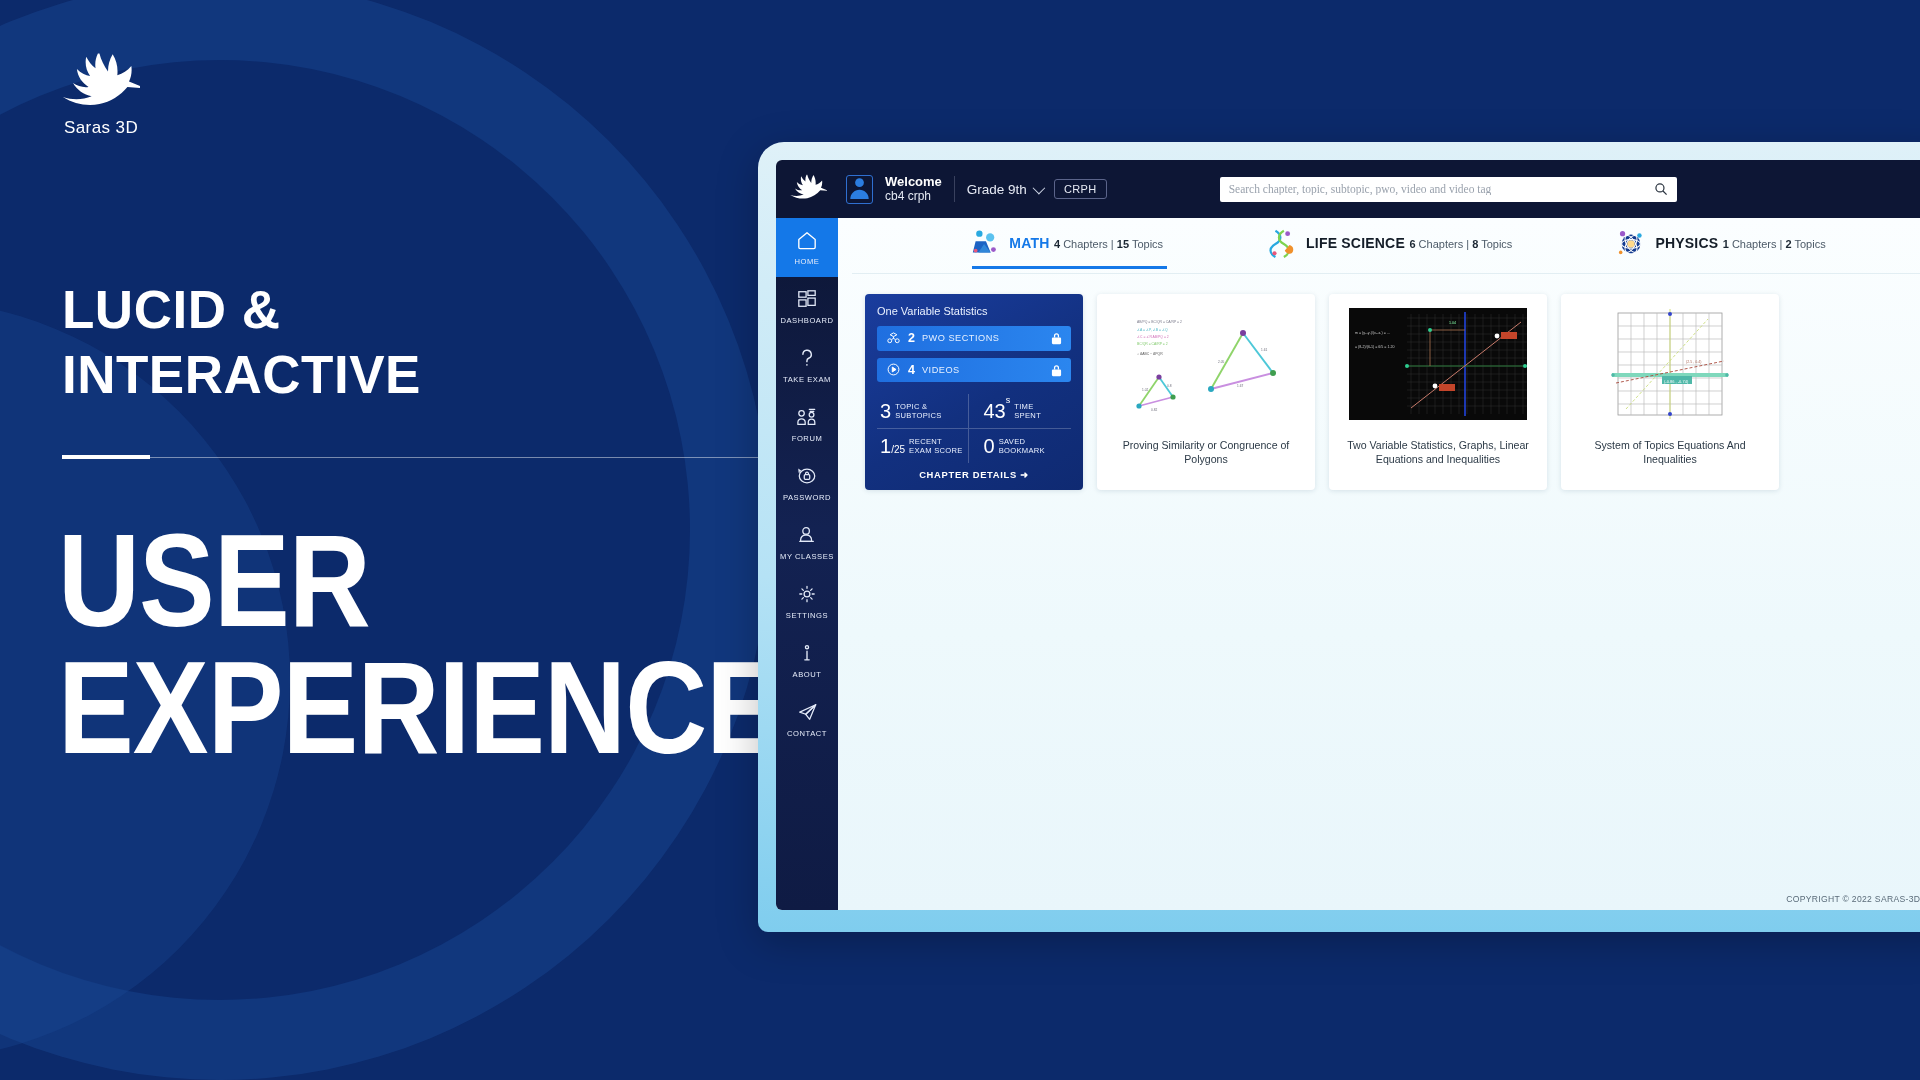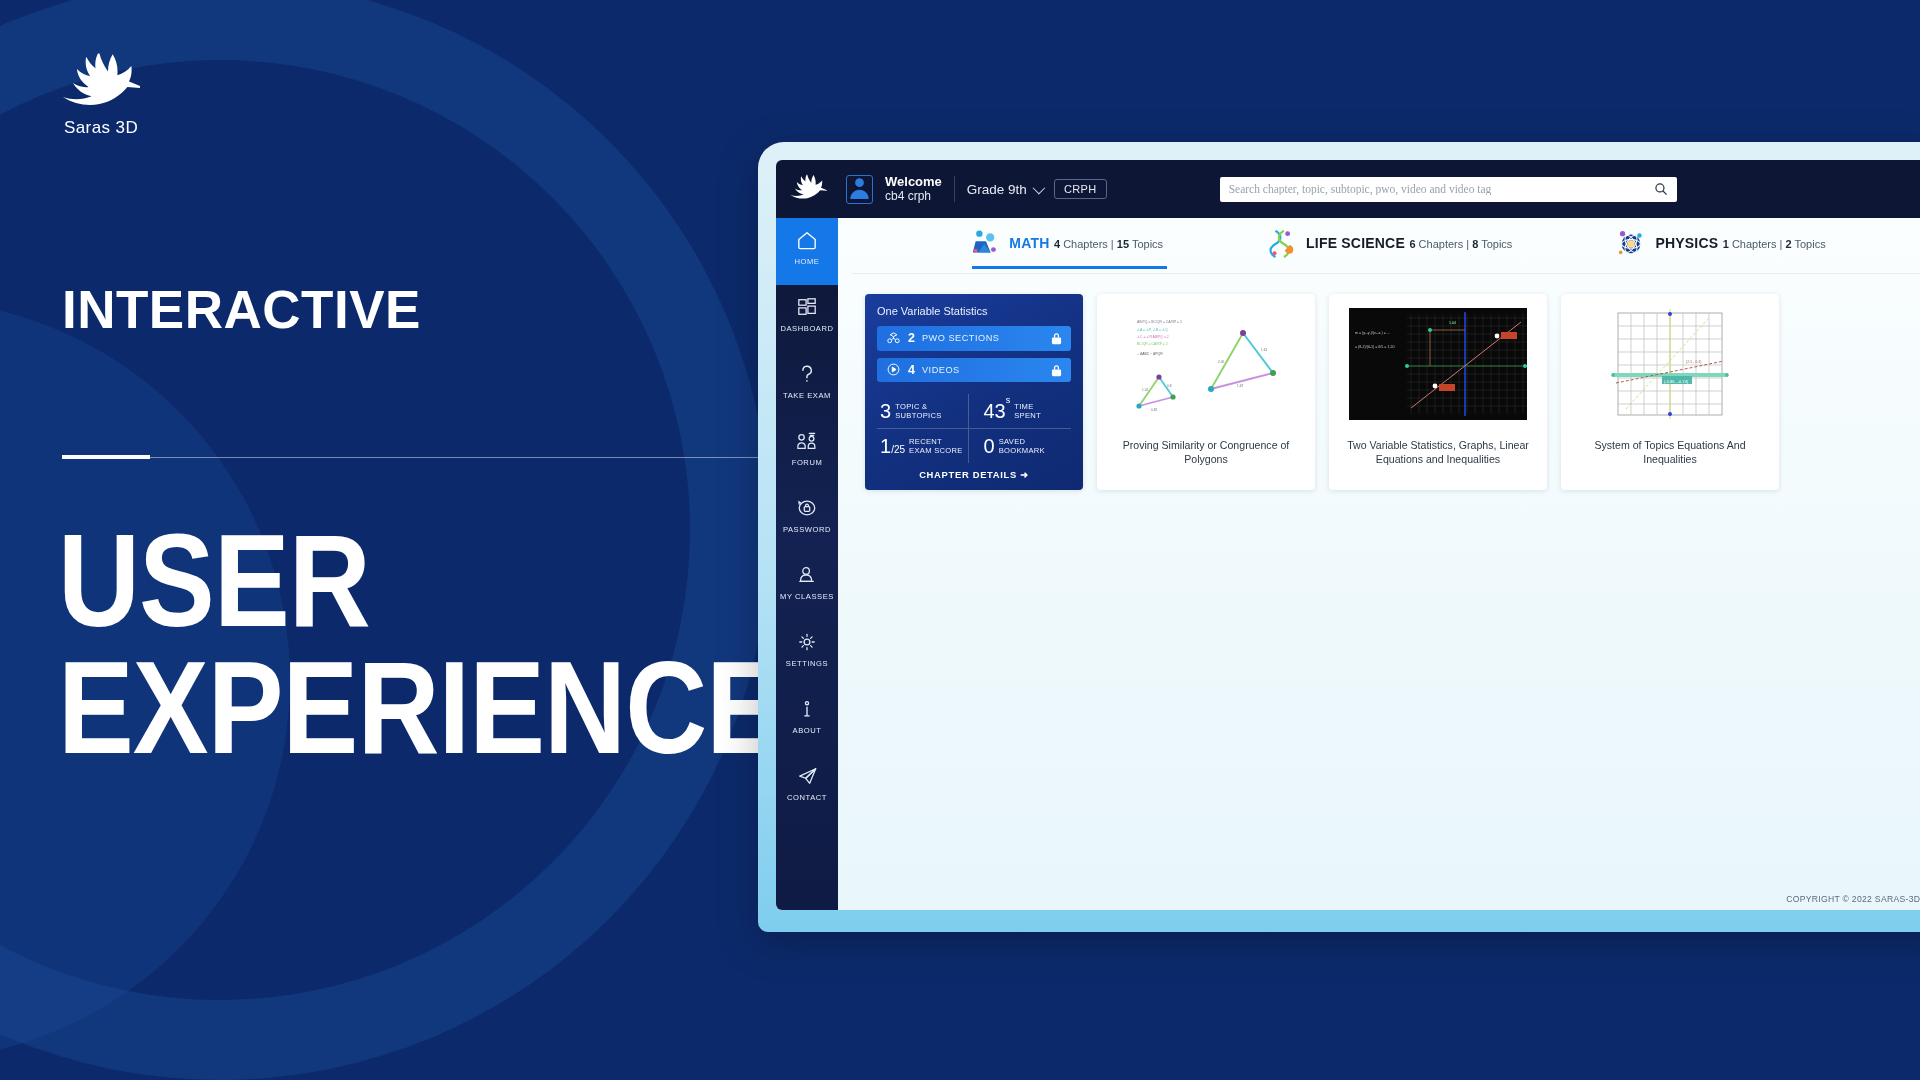--- a/index.html
+++ b/index.html
@@ -120,21 +120,21 @@
   #body-row{ flex:1; display:flex; min-height:0; }
 
   
   #sidebar{
     width:62px; flex:0 0 62px;
     background:linear-gradient(180deg,#0d1635 0%,#132252 45%,#0f1b44 100%);
     display:flex; flex-direction:column; align-items:stretch;
     padding-bottom:14px;
   }
   .nav{
-    padding:10px 2px 19px; text-align:center; cursor:pointer;
+    padding:10px 2px 11px; text-align:center; cursor:pointer;
     color:#dfe6f5;
   }
   .nav.active{ background:#1478e8; }
   .nav .ic{ height:24px; display:flex; align-items:center; justify-content:center; }
   .nav .lbl{ font-size:7.6px; letter-spacing:.55px; margin-top:5px; color:#e6ecfa; }
   .nav svg{ display:block; }
 
   
   #main{
     flex:1; background:linear-gradient(180deg,#fbfeff 0%,#eef9fc 60%,#e9f6fb 100%);
@@ -219,20 +219,21 @@
 <div id="logo">
   <span>
     <svg viewBox="0 0 100 72" fill="#fff">
       <path d="M46 2c-3 6-4 13-3 19-5-4-9-9-12-15-2 9 0 18 5 25-6-1-12-4-17-9 1 10 7 18 15 23-7 1-14-1-20-5 5 9 14 15 24 17-12 5-25 5-37 1 14 9 31 12 47 9 14-3 27-11 36-22l24 2-22-9c3-6 4-13 3-20-5 6-11 10-18 12 1-10-1-19-6-27-4 7-6 14-6 22-5-7-9-15-11-23z"></path>
     </svg>
   </span>
   <div class="logo-text">Saras 3D</div>
 </div>
 
 <div id="headline">
+  <div class="h-lucid">LUCID &amp;</div>
   <div class="h-lucid">INTERACTIVE</div>
 </div>
 
 <div id="divider-row">
   <div class="dash"></div>
   <div class="hairline"></div>
 </div>
 
 <div id="bigtitle">
   <div class="big">USER</div>

